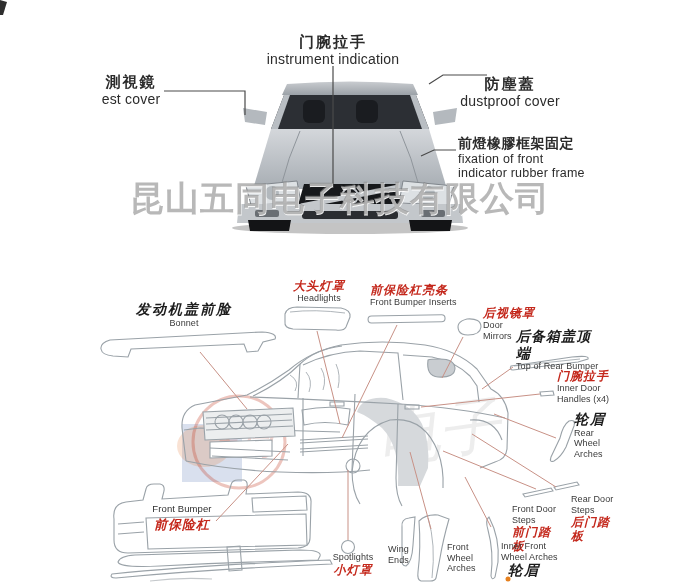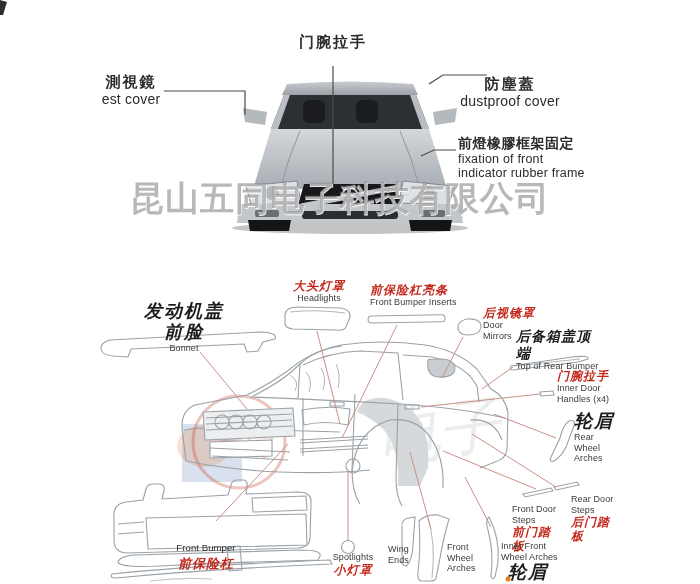--- a/index.html
+++ b/index.html
@@ -4,21 +4,21 @@
 <style>
   html,body{margin:0;padding:0;background:#fff;}
   #stage{position:relative;width:700px;height:584px;background:#ffffff;overflow:hidden;
          font-family:"Liberation Sans",sans-serif;}
   #art{position:absolute;left:0;top:0;width:700px;height:584px;}
   .lbl{position:absolute;line-height:1.18;}
   .center{text-align:center;}
   .zh-top{display:block;font-weight:bold;color:#2b2b2b;font-size:15px;letter-spacing:2px;}
   .en-top{display:block;color:#2b2b2b;font-size:14px;letter-spacing:0.2px;white-space:pre-line;}
   .zh-red{display:block;color:#c4281c;font-weight:bold;font-style:italic;font-size:12px;letter-spacing:1px;}
-  .zh-black{display:block;color:#1c1c1c;font-weight:bold;font-style:italic;font-size:18px;letter-spacing:2px;}
+  .zh-black{display:block;color:#1c1c1c;font-weight:bold;font-style:italic;font-size:14px;letter-spacing:2px;}
   .en-sm{display:block;color:#3a3a3a;font-size:9px;white-space:pre-line;letter-spacing:0.1px;}
   #watermark{position:absolute;left:120px;top:176px;width:440px;text-align:center;
              font-size:34px;letter-spacing:1px;color:rgba(125,125,125,0.55);
              text-shadow:0.5px 0.5px 0 rgba(255,255,255,0.9);font-weight:bold;
              white-space:nowrap;}
   
   #lbl-instrument{left:248px;top:33px;width:170px;}
   #lbl-test-lens{left:98px;top:73px;width:66px;}
   #lbl-dustproof{left:452px;top:75px;width:116px;}
   #lbl-fixation{left:458px;top:135px;width:135px;}
@@ -32,21 +32,21 @@
   #lbl-rear-top{left:516px;top:328px;width:84px;}
   #lbl-handles{left:557px;top:369px;width:54px;}
   #lbl-rear-arches{left:574px;top:411px;width:42px;}
   #lbl-rear-steps{left:571px;top:494px;width:48px;}
   #lbl-front-steps{left:512px;top:504px;width:48px;}
   #lbl-inner-arches{left:501px;top:541px;width:60px;}
   #lbl-inner-arches .zh-black{margin-left:7px;}
   #lbl-spotlights{left:330px;top:552px;width:46px;}
   #lbl-wing-ends{left:388px;top:544px;width:30px;}
   #lbl-fwa{left:447px;top:542px;width:34px;}
-  #lbl-front-bumper{left:150px;top:542px;width:64px;margin-left:24px;}
+  #lbl-front-bumper{left:150px;top:503px;width:64px;}
   #lbl-front-bumper .en-sm{font-size:9.5px;color:#2e2e2e;}
   #lbl-front-bumper .zh-red{font-size:13px;margin-top:3px;}
 </style>
 </head>
 <body>
 
 <div id="stage">
 
   <svg id="art" viewBox="0 0 700 584" xmlns="http://www.w3.org/2000/svg">
     <defs>
@@ -180,20 +180,21 @@
       <path d="M216,521 L288,444"></path>
     </g>
 
     <circle cx="508" cy="579" r="2.5" fill="#e6801e"></circle>
   </svg>
 
   <div id="watermark">昆山五同电子科技有限公司</div>
 
   <div class="lbl center" id="lbl-instrument">
     <span class="zh-top">门腕拉手</span>
+    <span class="en-top">instrument indication</span>
   </div>
   <div class="lbl center" id="lbl-test-lens">
     <span class="zh-top">測視鏡</span>
     <span class="en-top">est cover</span>
   </div>
   <div class="lbl center" id="lbl-dustproof">
     <span class="zh-top">防塵蓋</span>
     <span class="en-top">dustproof cover</span>
   </div>
   <div class="lbl" id="lbl-fixation">

